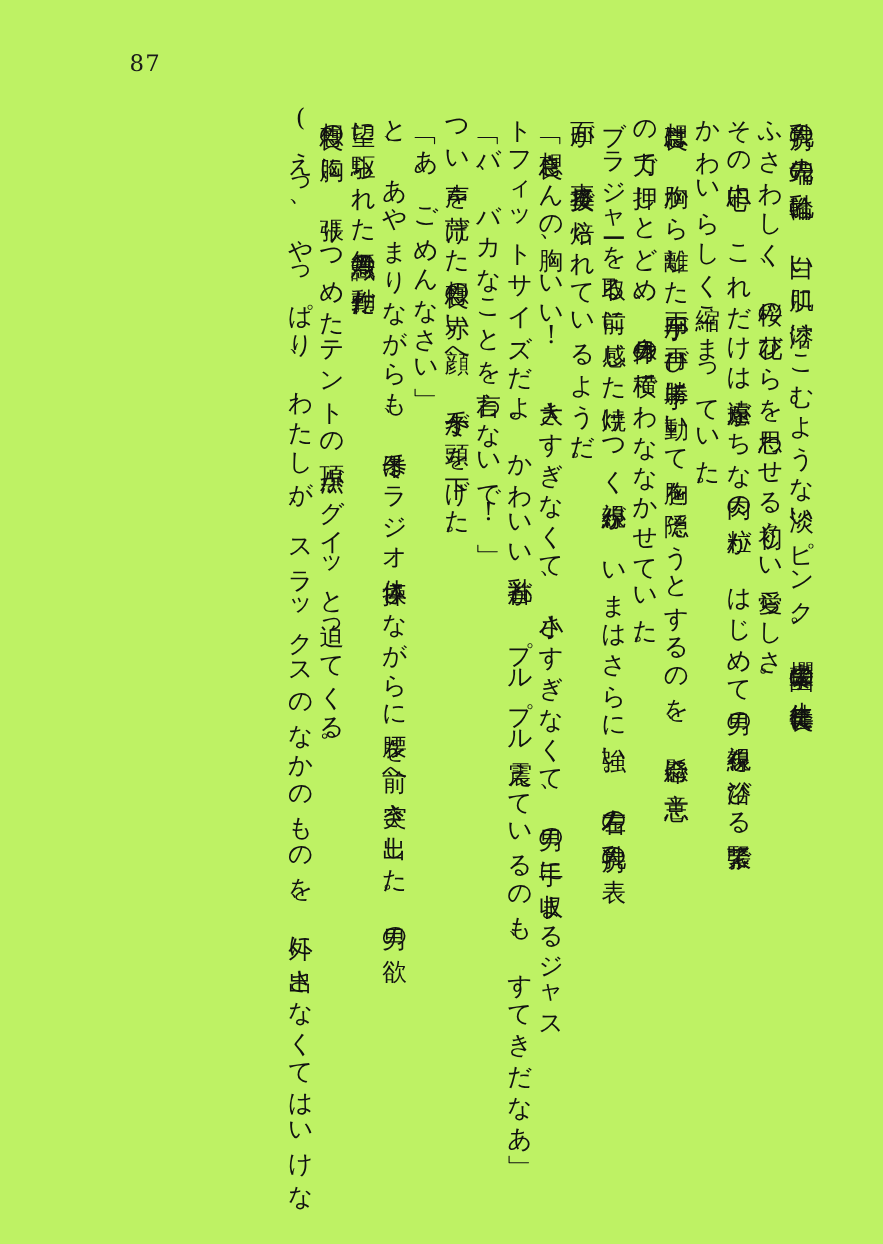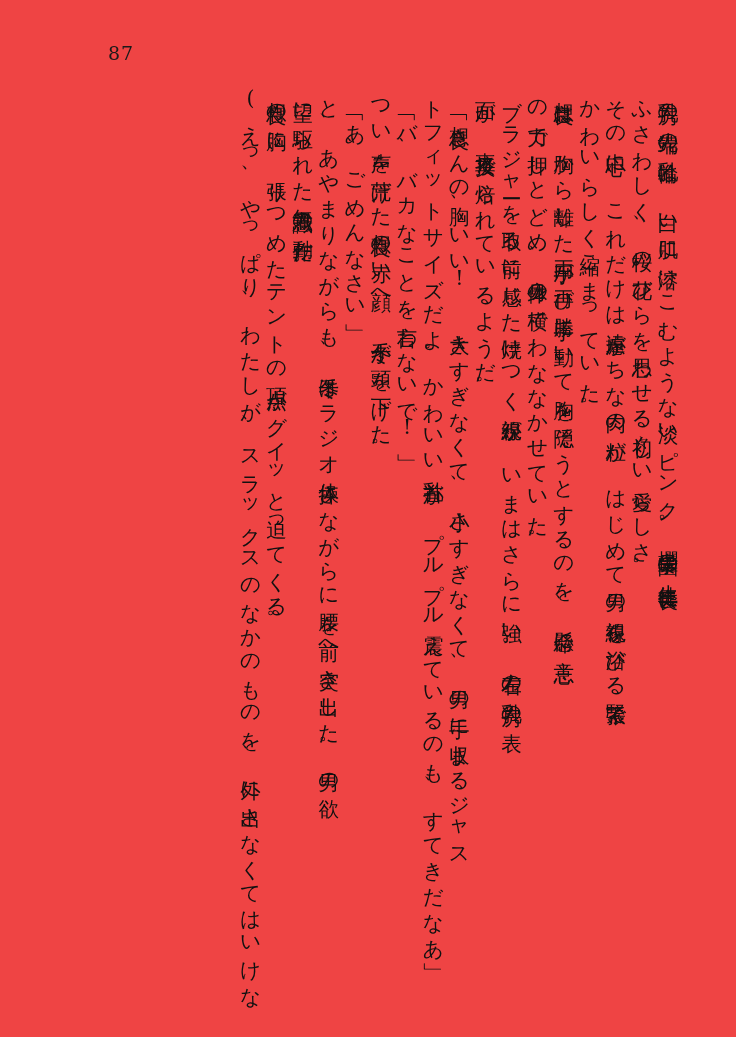--- a/index.html
+++ b/index.html
@@ -14,21 +14,21 @@
     color: #111111;
     overflow: hidden;
     position: relative;
   }
   .page {
     position: absolute;
     left: 0;
     top: 0;
     width: 736px;
     height: 1037px;
-    background: #ef4444;
+    background: #bef264;
   }
   .page-number {
     position: absolute;
     left: 108px;
     top: 42px;
     font-size: 19px;
     font-family: "DejaVu Serif", "Liberation Serif", serif;
     color: #1a1a1a;
     letter-spacing: 1px;
   }

